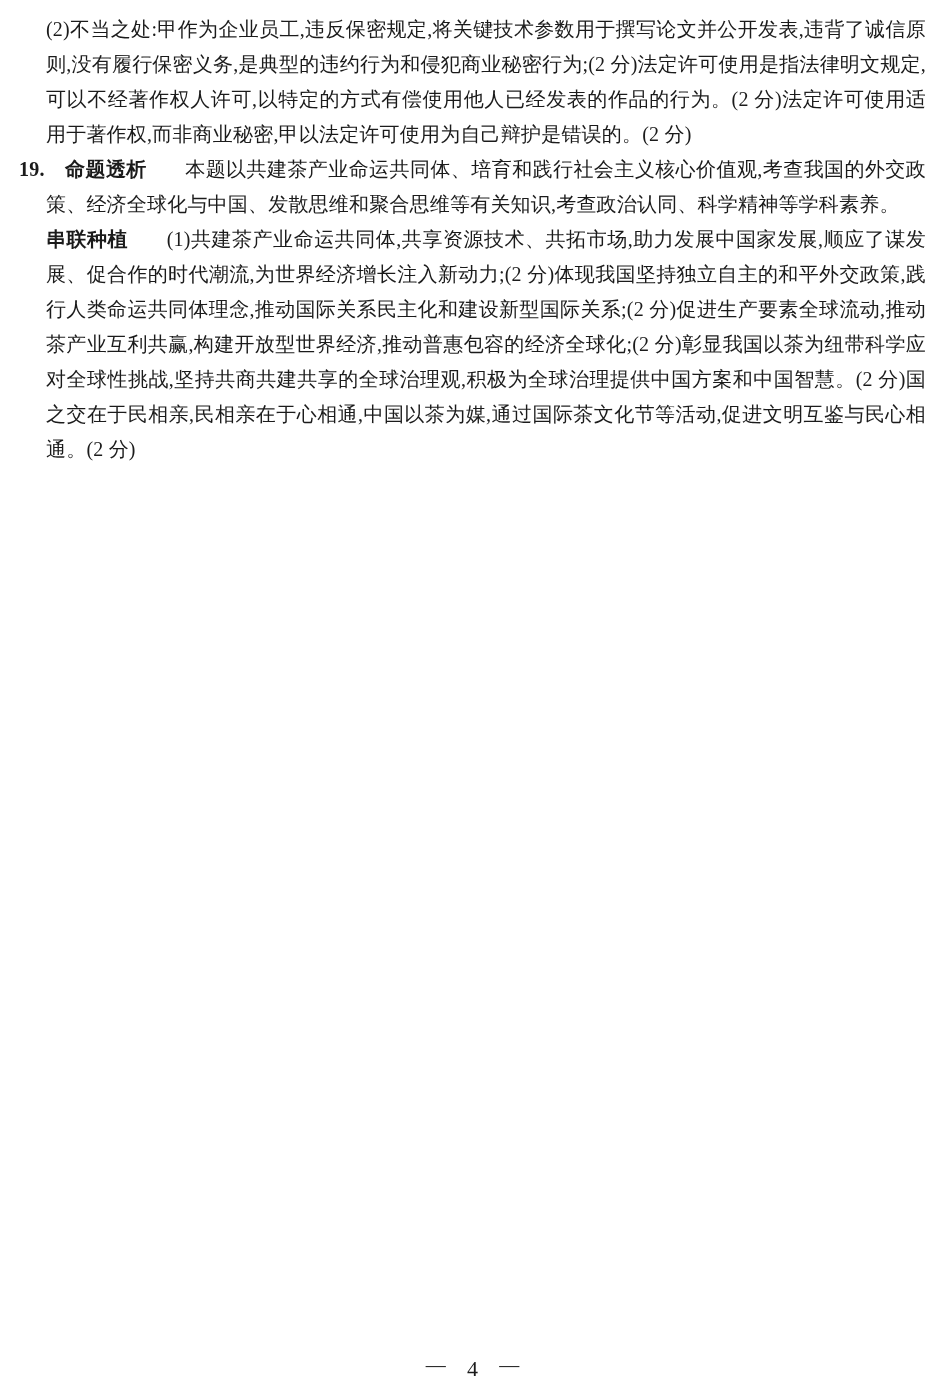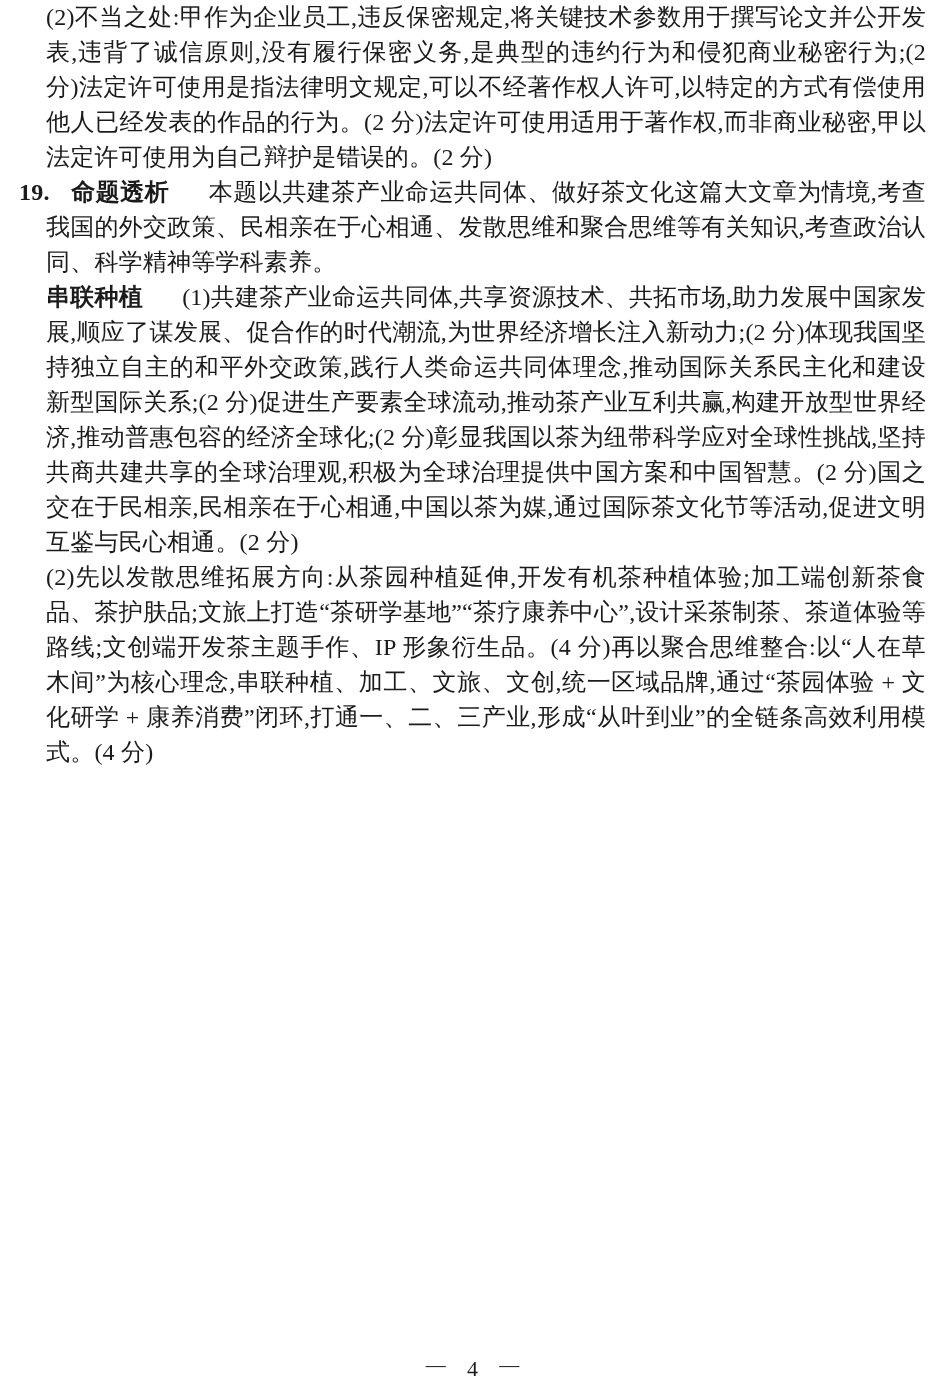--- a/index.html
+++ b/index.html
@@ -15,24 +15,24 @@
     font-family: "Liberation Serif", "DejaVu Serif", serif;
     overflow: hidden;
   }
   .page {
     position: absolute;
     inset: 0;
     background: #ffffff;
   }
   .text-block {
     position: absolute;
-    top: 0;
+    top: 12px;
     left: 46px;
     right: 19px;
-    font-size: 24px;
+    font-size: 20px;
     line-height: 35px;
     text-align: justify;
     letter-spacing: 0.2px;
   }
   .text-block p {
     margin: 0;
     padding: 0;
   }
   .bold {
     font-weight: bold;
@@ -74,31 +74,28 @@
   <div class="text-block">
 
     <p>
       <span>(2)不当之处:甲作为企业员工,违反保密规定,将关键技术参数用于撰写论文并公开发表,违背了诚信原则,没有履行保密义务,是典型的违约行为和侵犯商业秘密行为;(2 分)法定许可使用是指法律明文规定,可以不经著作权人许可,以特定的方式有偿使用他人已经发表的作品的行为。(2 分)法定许可使用适用于著作权,而非商业秘密,甲以法定许可使用为自己辩护是错误的。(2 分)</span>
     </p>
 
 
     <p class="hang">
       <span class="bold q-number">19.</span>
       <span class="bold run-label">命题透析</span>
-      <span>本题以共建茶产业命运共同体、做好茶文化这篇大文章为情境,考查我国的外交政策、民相亲在于心相通、发散思维和聚合思维等有关知识,考查政治认同、科学精神等学科素养。</span>
+      <span>本题以共建茶产业命运共同体、培育和践行社会主义核心价值观,考查我国的外交政策、经济全球化与中国、发散思维和聚合思维等有关知识,考查政治认同、科学精神等学科素养。</span>
     </p>
 
     <p>
       <span class="bold run-label">串联种植</span>
       <span>(1)共建茶产业命运共同体,共享资源技术、共拓市场,助力发展中国家发展,顺应了谋发展、促合作的时代潮流,为世界经济增长注入新动力;(2 分)体现我国坚持独立自主的和平外交政策,践行人类命运共同体理念,推动国际关系民主化和建设新型国际关系;(2 分)促进生产要素全球流动,推动茶产业互利共赢,构建开放型世界经济,推动普惠包容的经济全球化;(2 分)彰显我国以茶为纽带科学应对全球性挑战,坚持共商共建共享的全球治理观,积极为全球治理提供中国方案和中国智慧。(2 分)国之交在于民相亲,民相亲在于心相通,中国以茶为媒,通过国际茶文化节等活动,促进文明互鉴与民心相通。(2 分)</span>
     </p>
 
-    <p>
-      <span>(2)先以发散思维拓展方向:从茶园种植延伸,开发有机茶种植体验;加工端创新茶食品、茶护肤品;文旅上打造“茶研学基地”“茶疗康养中心”,设计采茶制茶、茶道体验等路线;文创端开发茶主题手作、IP 形象衍生品。(4 分)再以聚合思维整合:以“人在草木间”为核心理念,串联种植、加工、文旅、文创,统一区域品牌,通过“茶园体验 + 文化研学 + 康养消费”闭环,打通一、二、三产业,形成“从叶到业”的全链条高效利用模式。(4 分)</span>
-    </p>
 
   </div>
 
   <div class="footer">
     <span class="dash">—</span>
     <span class="page-num">4</span>
     <span class="dash">—</span>
   </div>
 
 </div>

